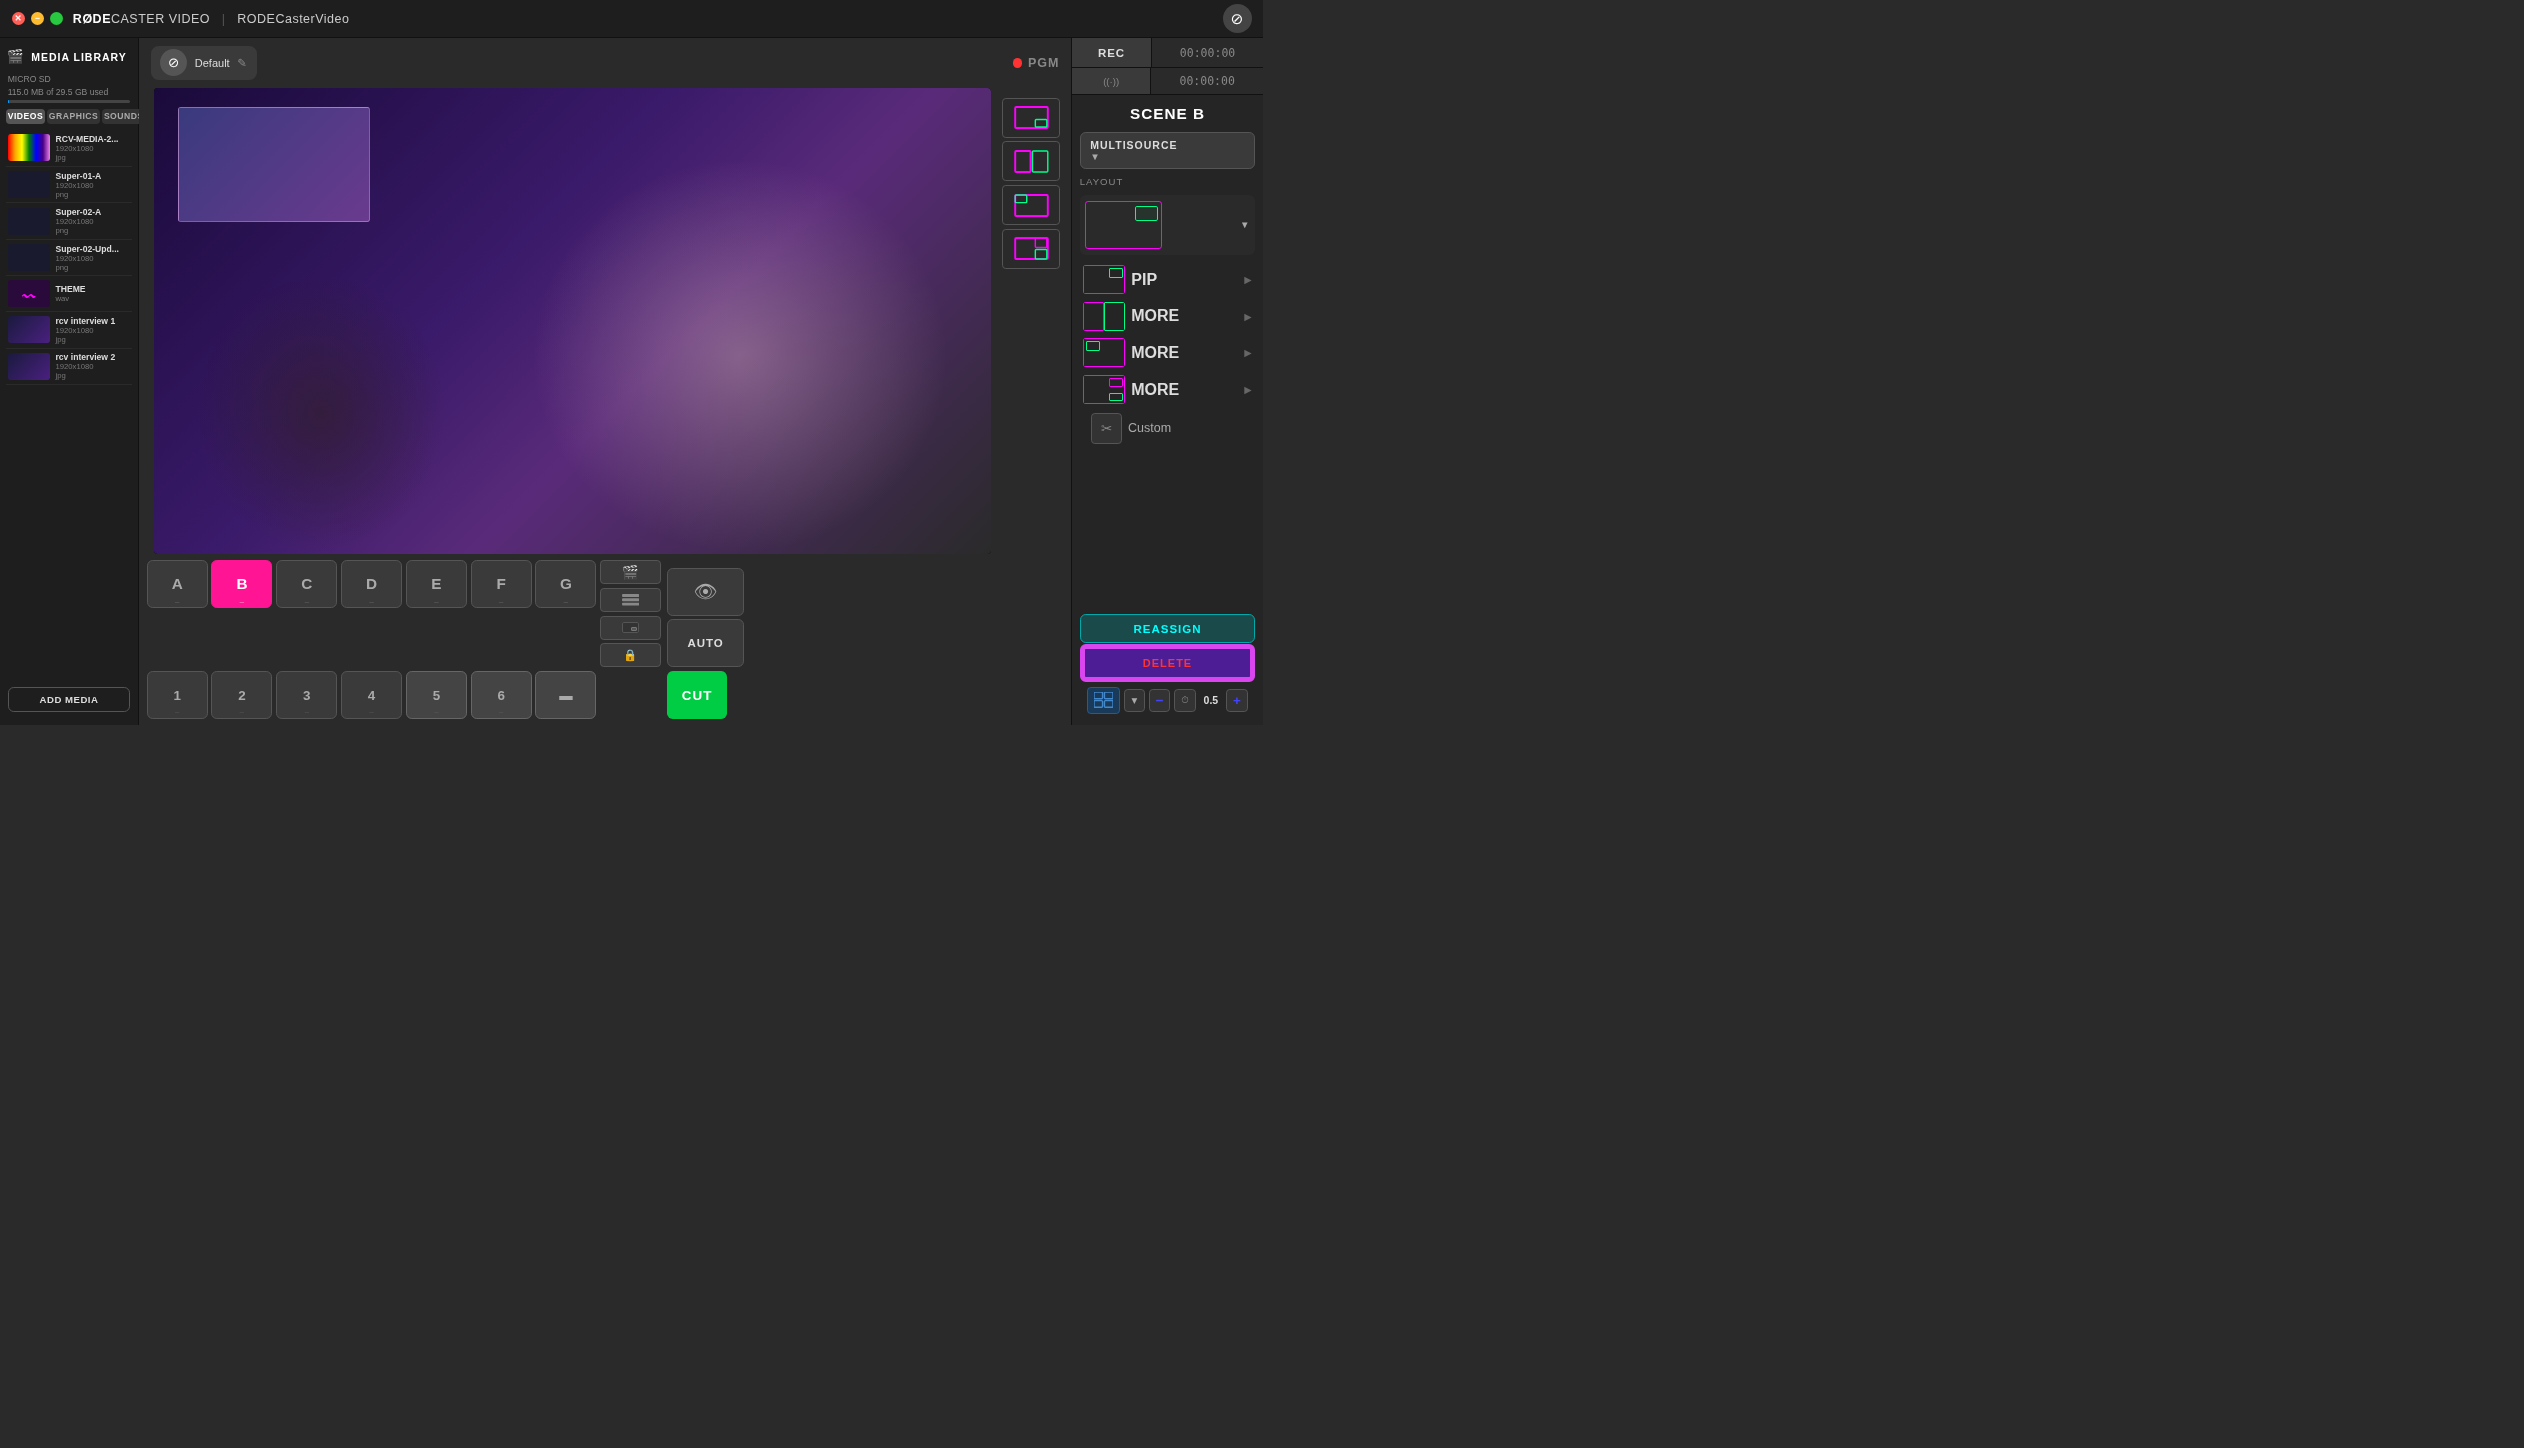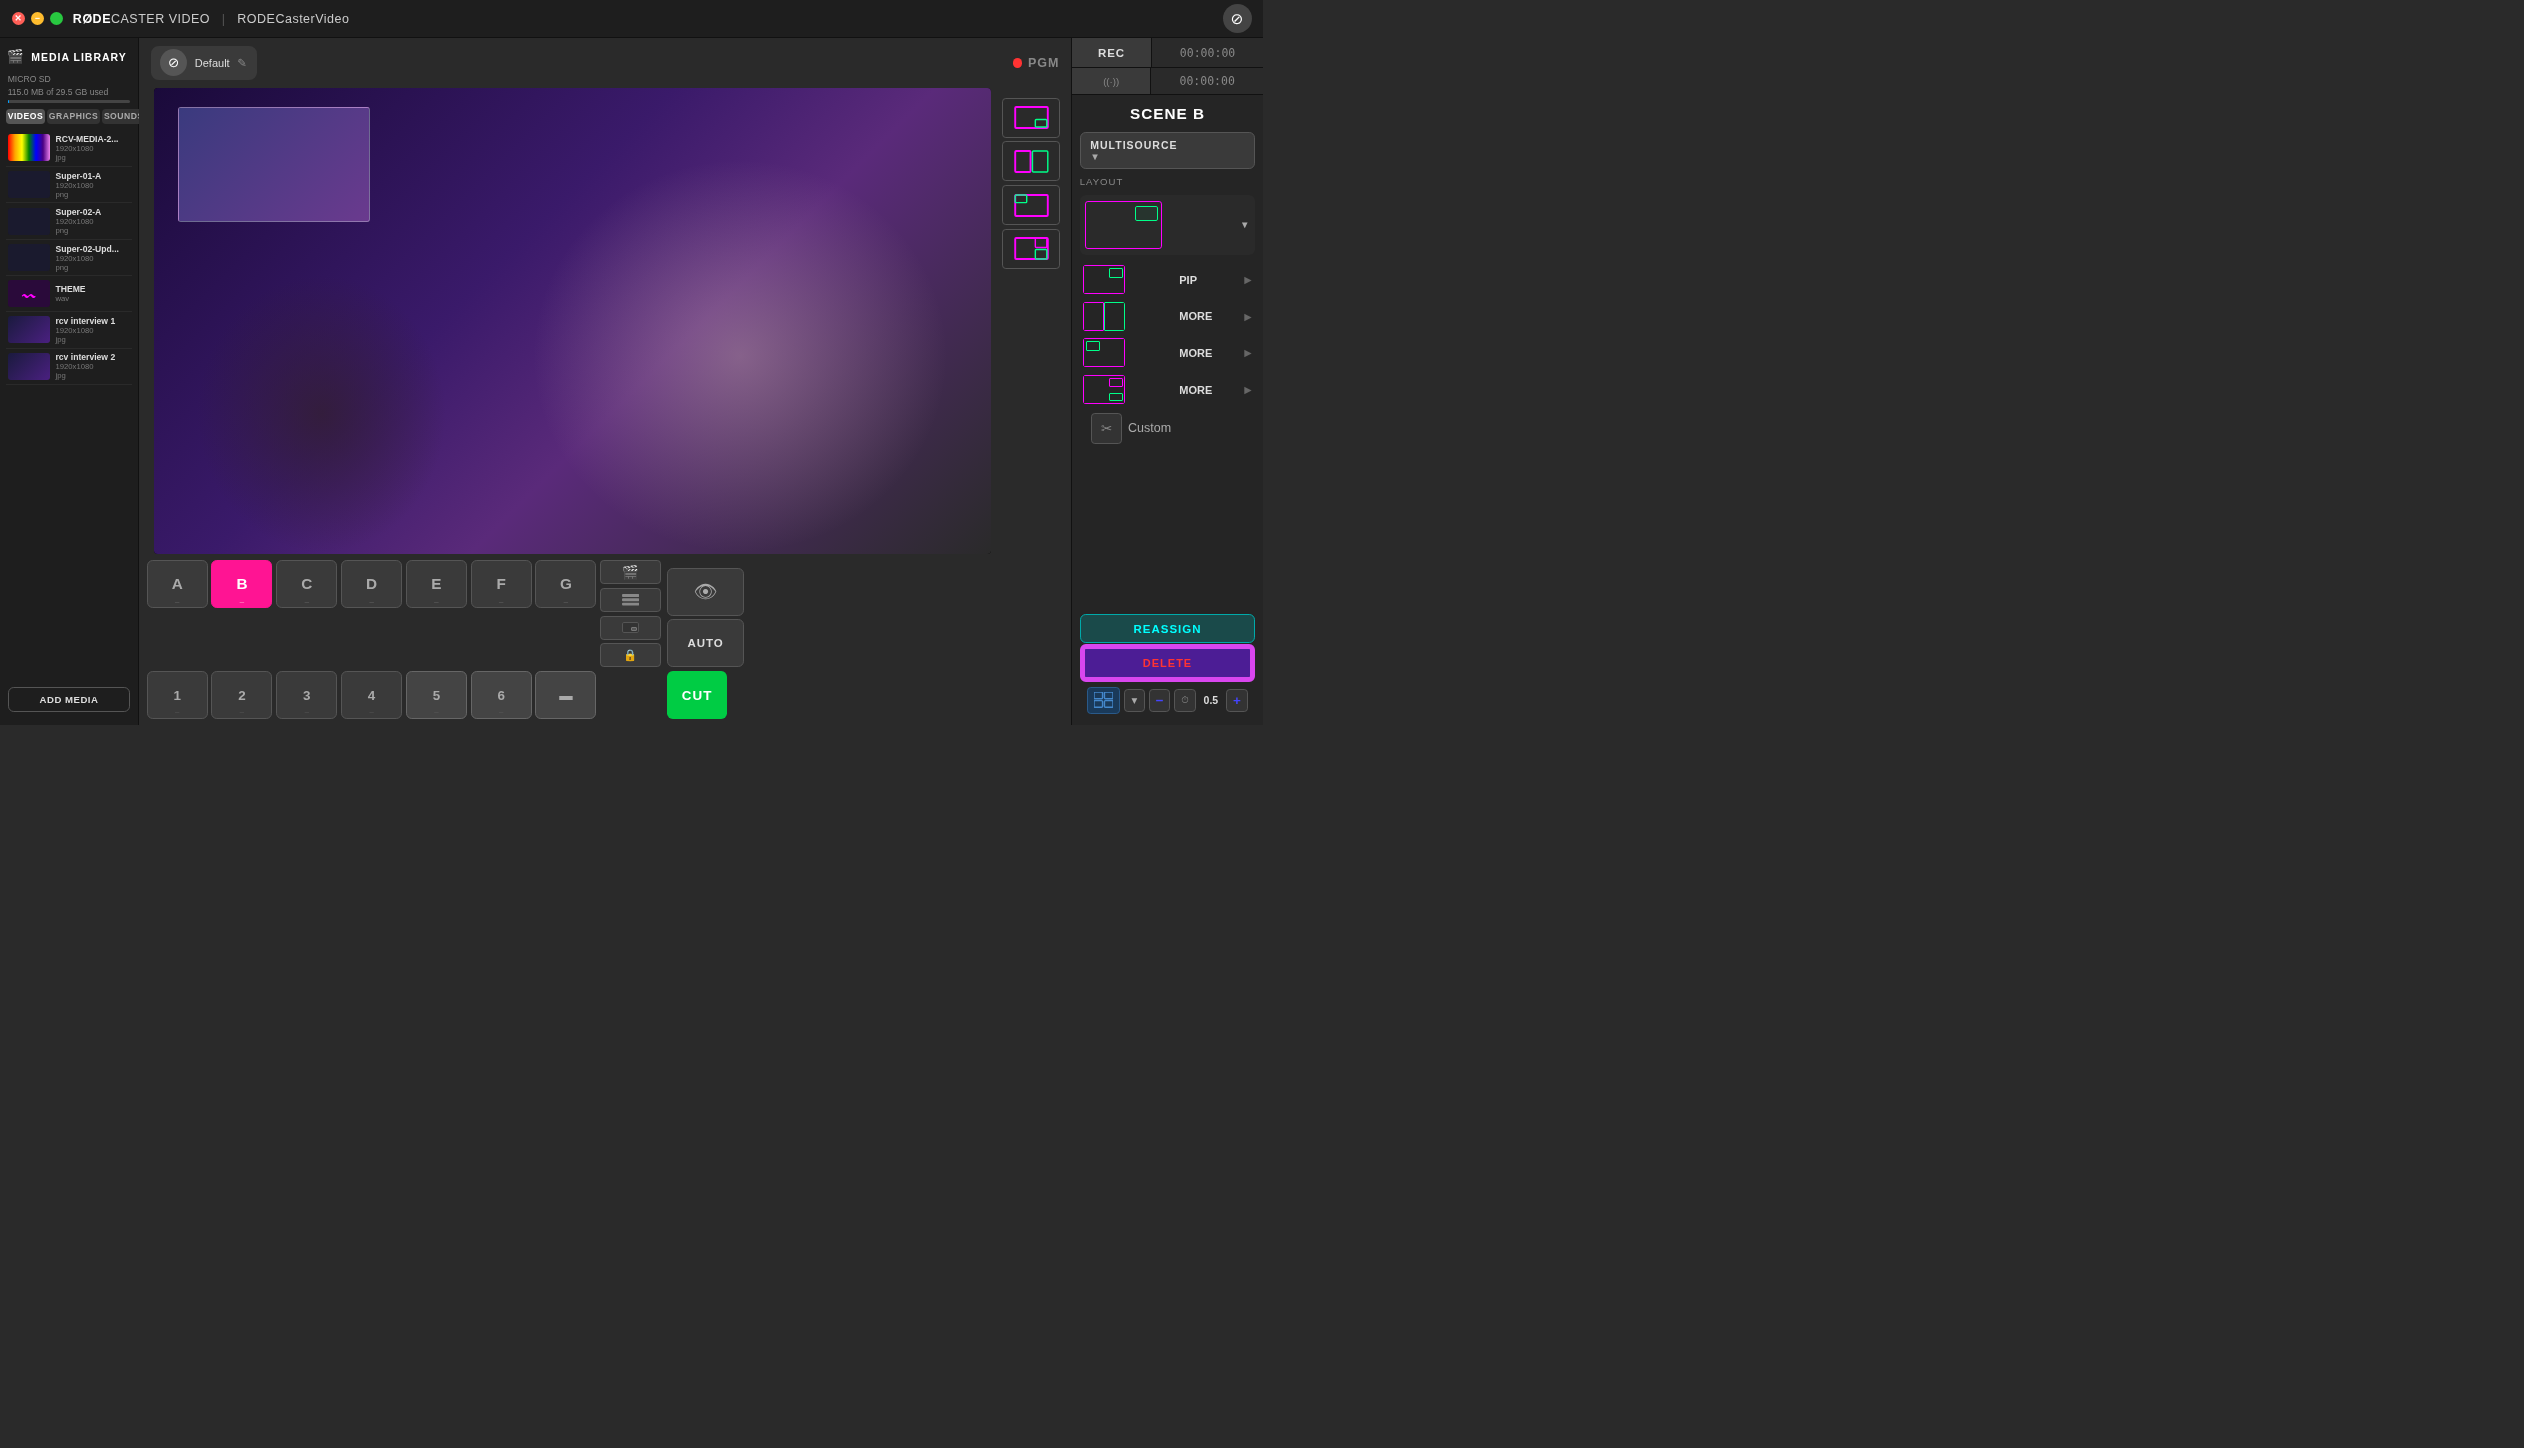--- a/index.html
+++ b/index.html
@@ -413,21 +413,21 @@
       border-radius: 2.9px;
       flex-shrink: 0;
       position: relative;
       overflow: hidden;
     }
     .lt-main { position: absolute; inset: 0; border: 1.9px solid #ff00ff; border-radius: 1px; }
     .lt-pip-tr { position: absolute; top: 2.9px; right: 2.9px; width: 13.4px; height: 9.6px; border: 1.4px solid #00ff88; border-radius: 1px; }
     .lt-pip-tl { position: absolute; top: 2.9px; left: 2.9px; width: 13.4px; height: 9.6px; border: 1.4px solid #00ff88; border-radius: 1px; }
     .lt-half-l { position: absolute; left: 0; top: 0; bottom: 0; width: 50%; border: 1.9px solid #ff00ff; border-radius: 1px; }
     .lt-half-r { position: absolute; right: 0; top: 0; bottom: 0; width: 50%; border: 1.9px solid #00ff88; border-radius: 1px; }
-    .layout-name { font-size: 11px; color: #ddd; font-weight: 600; margin-left: 48px; }
+    .layout-name { font-size: 16px; color: #ddd; font-weight: 600; }
     .layout-arrow { margin-left: auto; color: #666; font-size: 9.6px; }
     .layout-selected-box {
       background: #2a2a2a;
       margin: 3.8px 7.7px;
       border-radius: 5.8px;
       padding: 5.8px;
       display: flex;
       align-items: center;
       justify-content: space-between;
     }

